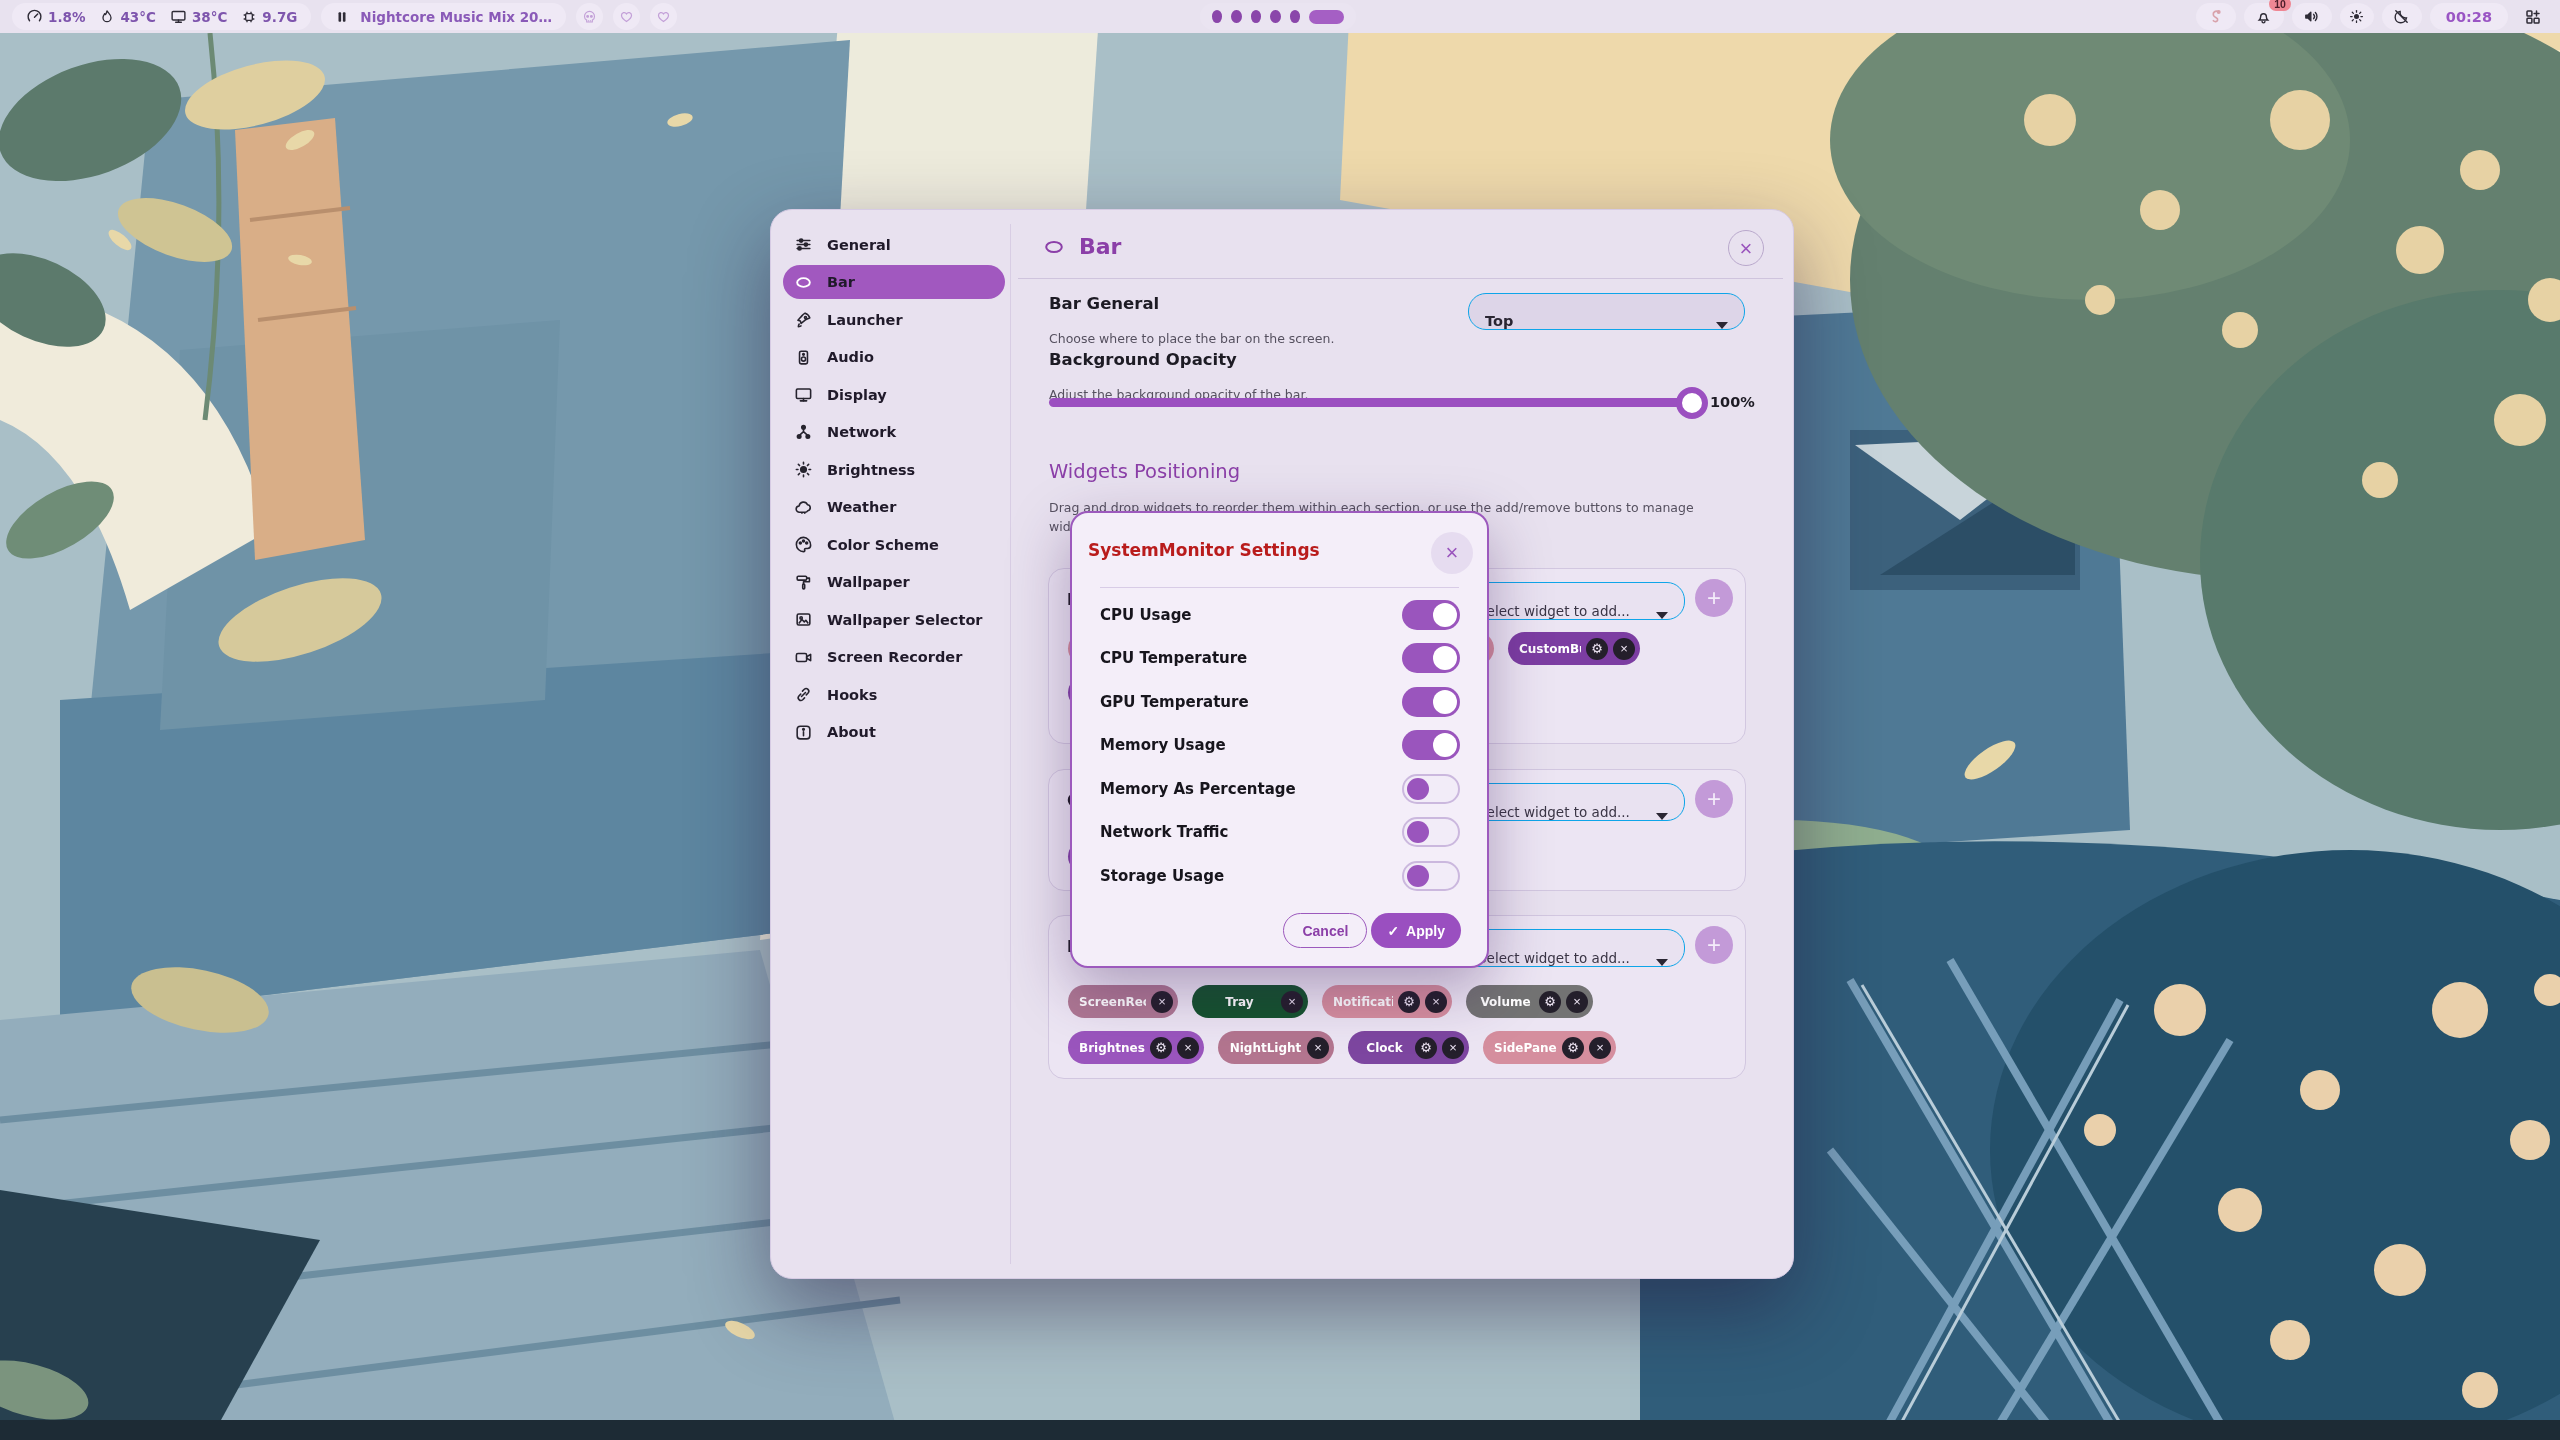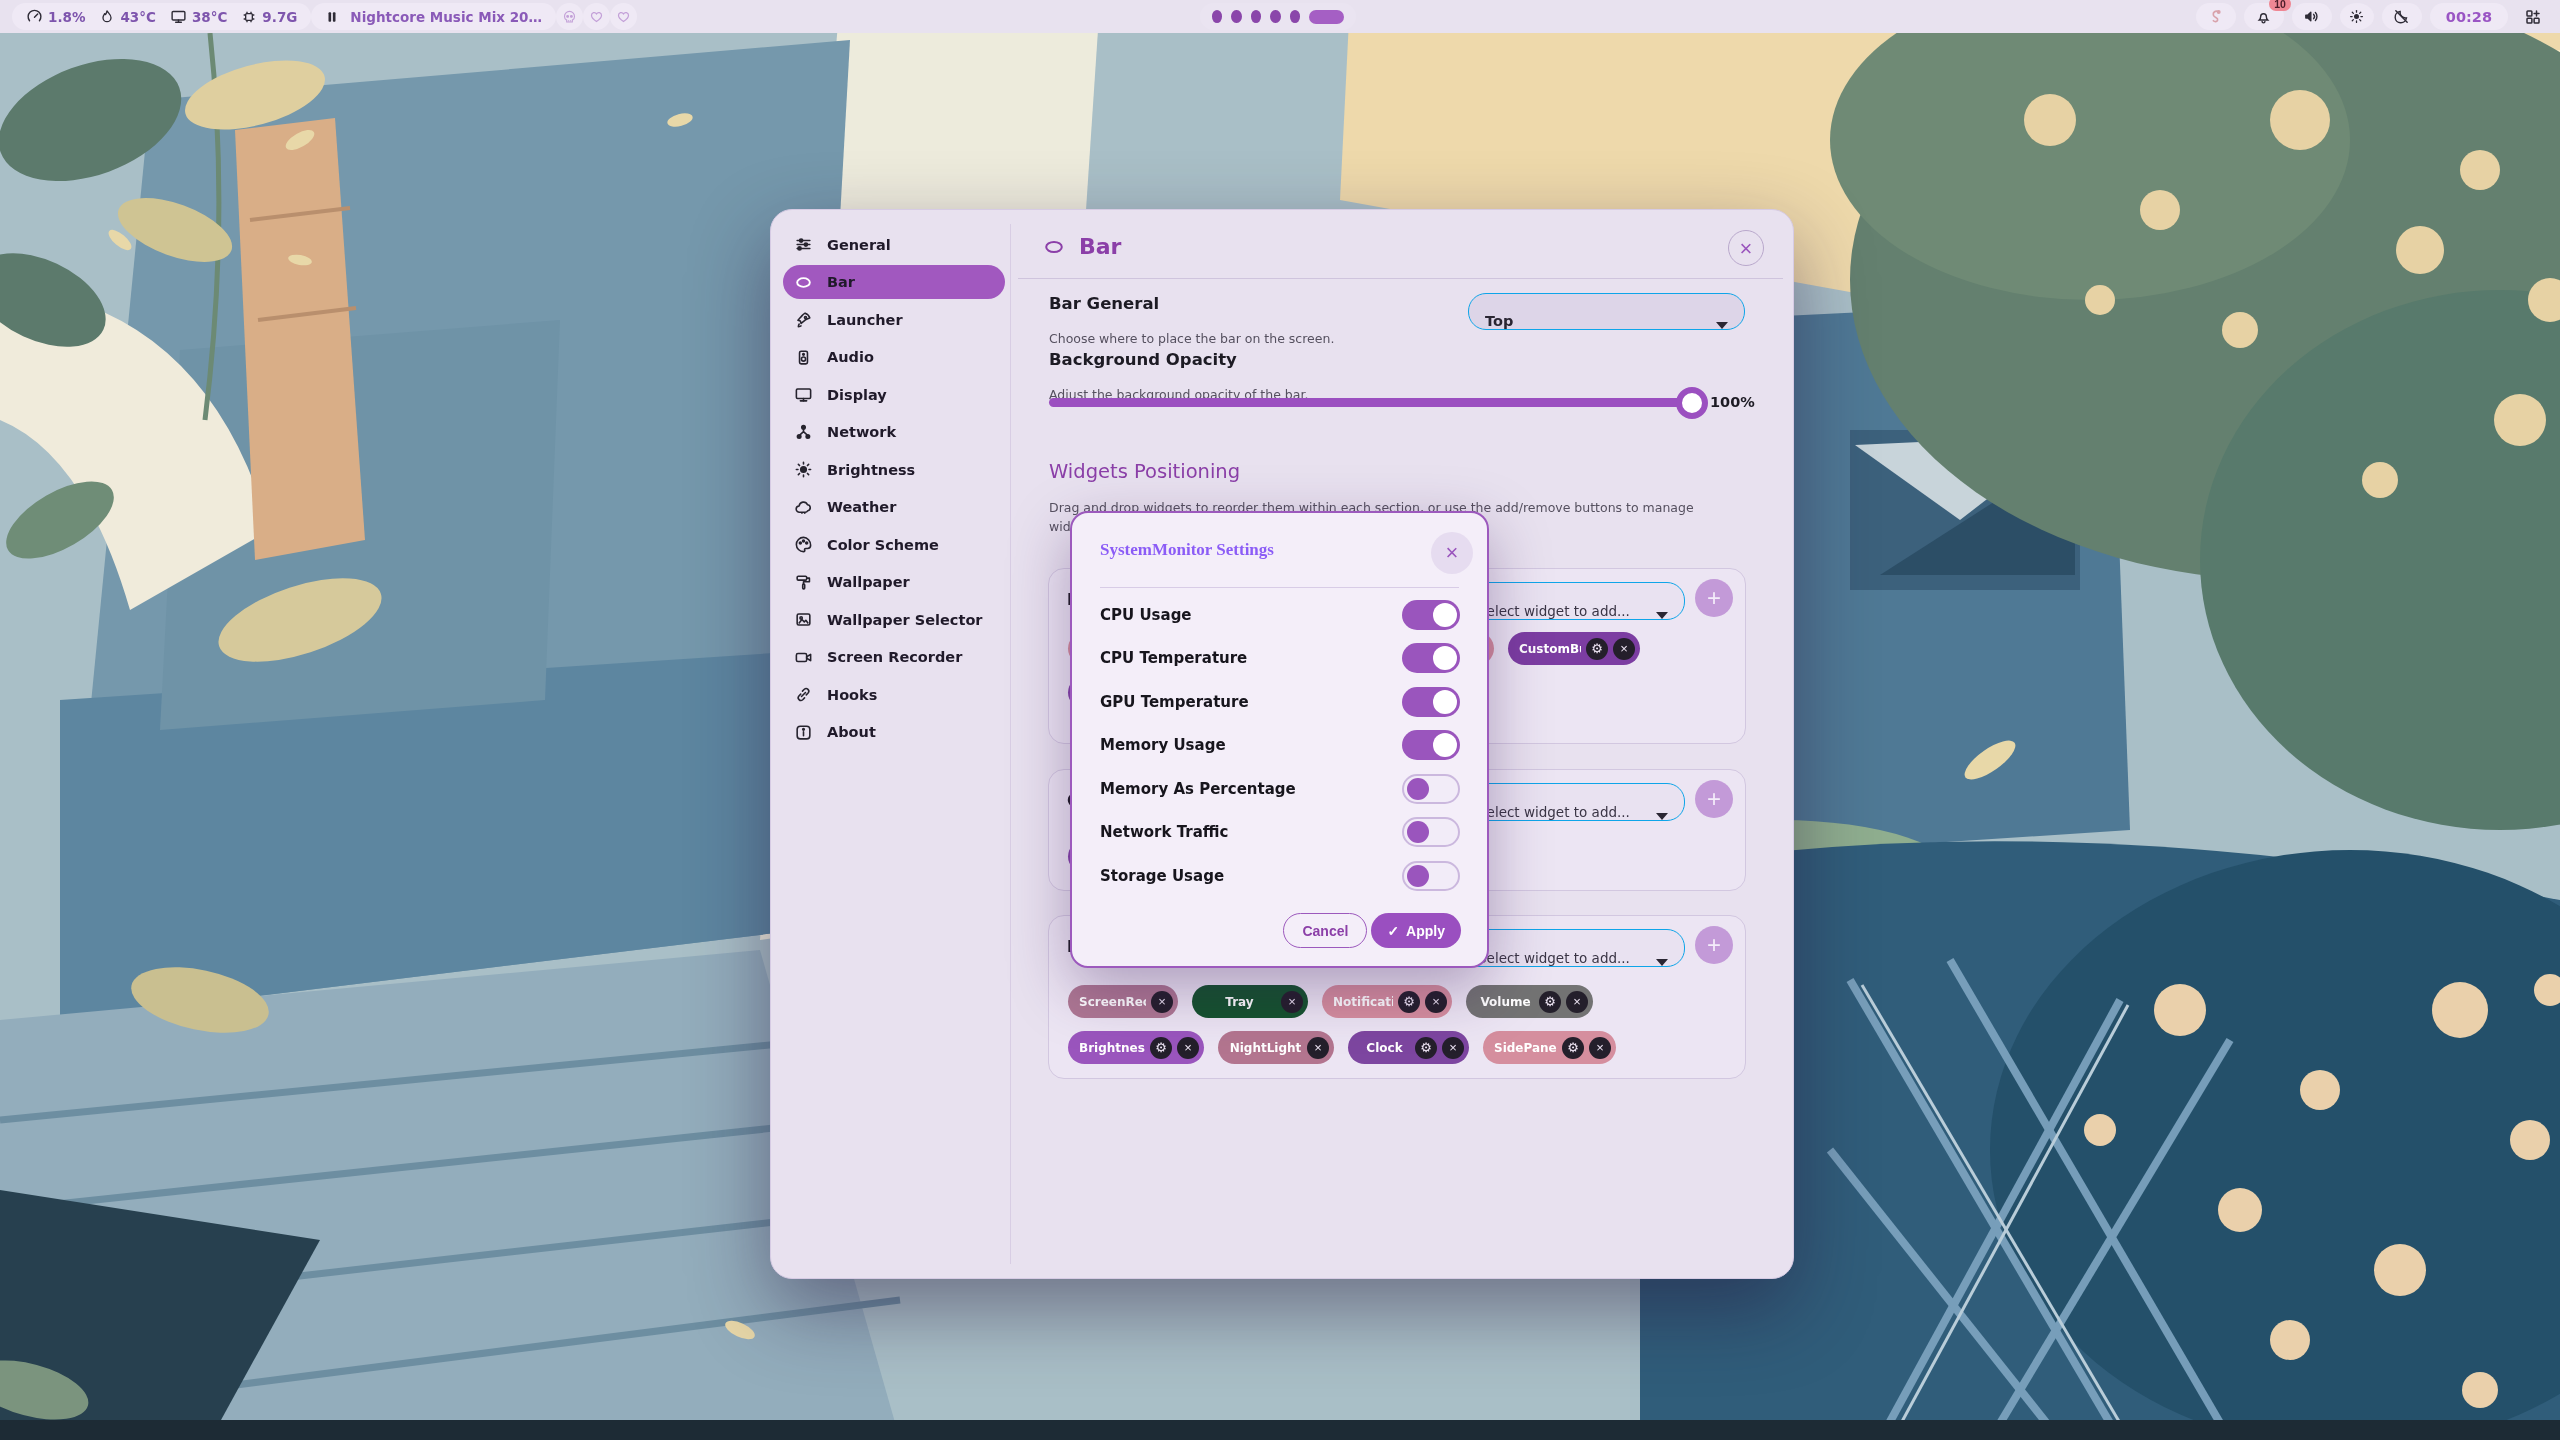--- a/index.html
+++ b/index.html
@@ -12,21 +12,21 @@
   .topbar{position:absolute;left:0;top:0;width:2560px;height:33px;
           background:#e8e2ef;display:flex;align-items:center;}
   .pill{background:#efe9f5;border-radius:14px;height:27px;display:flex;
         align-items:center;gap:14px;padding:0 14px;}
   .circle-btn{background:#efe9f5;border-radius:50%;width:27px;height:27px;
         display:flex;align-items:center;justify-content:center;border:none;cursor:pointer;}
   .stat{display:flex;align-items:center;gap:5px;color:#7e55ad;
         font-size:13.5px;font-weight:bold;}
   .stat svg{color:#2e2b36;}
   .music-title{color:#8a5ab8;font-size:13.5px;font-weight:bold;white-space:nowrap;}
-  .bar-left{display:flex;align-items:center;margin-left:12px;}
+  .bar-left{display:flex;align-items:center;gap:10px;margin-left:12px;}
   .ws-pill{position:absolute;left:1200px;top:3px;width:156px;height:27px;background:#eae4f1;
         border-radius:14px;display:flex;align-items:center;gap:9px;padding:0 12px;box-sizing:border-box;}
   .ws-dot{width:13px;height:13px;border-radius:50%;background:#8a46aa;}
   .ws-active{width:44px;height:14px;border-radius:8px;background:#a55fc4;}
   .bar-right{position:absolute;right:10px;top:3px;display:flex;align-items:center;gap:8px;}
   .badge{position:absolute;top:-6px;right:-7px;background:#ef8794;color:#4d1d2a;
          font-size:10.5px;font-weight:bold;border-radius:9px;padding:1px 5px;line-height:12px;}
   .time-pill{color:#9a55c4;font-size:14.5px;font-weight:bold;padding:0 16px;gap:0;}
   
   .win{position:absolute;left:770px;top:209px;width:1022px;height:1068px;
@@ -68,21 +68,21 @@
   .chip-row{position:absolute;left:19px;display:flex;gap:14px;}
   .chip{height:33px;border-radius:17px;display:flex;align-items:center;gap:5px;
        padding:0 5px 0 11px;box-sizing:border-box;cursor:grab;}
   .chip-label{flex:1;text-align:center;color:#fff;font-size:12px;font-weight:bold;white-space:nowrap;overflow:hidden;}
   .chip-btn{width:22px;height:22px;border-radius:50%;background:#241f2b;color:#efe6f5;border:none;
        font-size:13px;line-height:20px;text-align:center;padding:0;cursor:pointer;flex:none;}
   
   .modal{position:absolute;left:1070px;top:511px;width:419px;height:457px;background:#f4eef9;
        border:2px solid #9c59bd;border-radius:18px;box-shadow:0 20px 60px rgba(55,20,85,.35);
        box-sizing:border-box;}
-  .modal-title{position:absolute;left:28px;top:27px;font-size:17px;font-weight:bold;color:#8b5cf6;font-family:Liberation Serif, serif;}
+  .modal-title{position:absolute;left:16px;top:27px;font-size:17px;font-weight:bold;color:#b91c1c;}
   .modal-close{position:absolute;left:359px;top:19px;width:42px;height:42px;border-radius:50%;
        background:#e6dcf0;border:none;color:#9a55bd;font-size:22px;cursor:pointer;padding:0;}
   .modal-div{position:absolute;left:28px;right:28px;top:74px;height:1px;background:#d8cce6;}
   .m-rows{position:absolute;left:28px;right:27px;top:80px;display:flex;flex-direction:column;}
   .m-row{height:43.5px;display:flex;align-items:center;justify-content:space-between;}
   .m-label{font-size:15px;font-weight:bold;color:#17151d;}
   .toggle{width:58px;height:30px;border-radius:15px;position:relative;cursor:pointer;box-sizing:border-box;}
   .toggle[data-state="on"]{background:#9a55bd;}
   .toggle[data-state="on"] .knob{position:absolute;left:31px;top:3px;width:24px;height:24px;
        border-radius:50%;background:#fff;}

